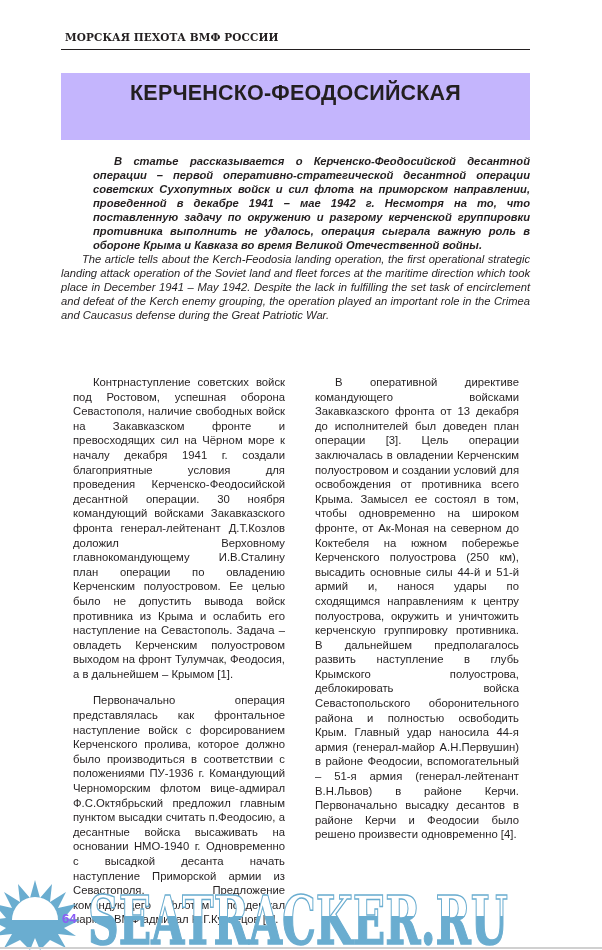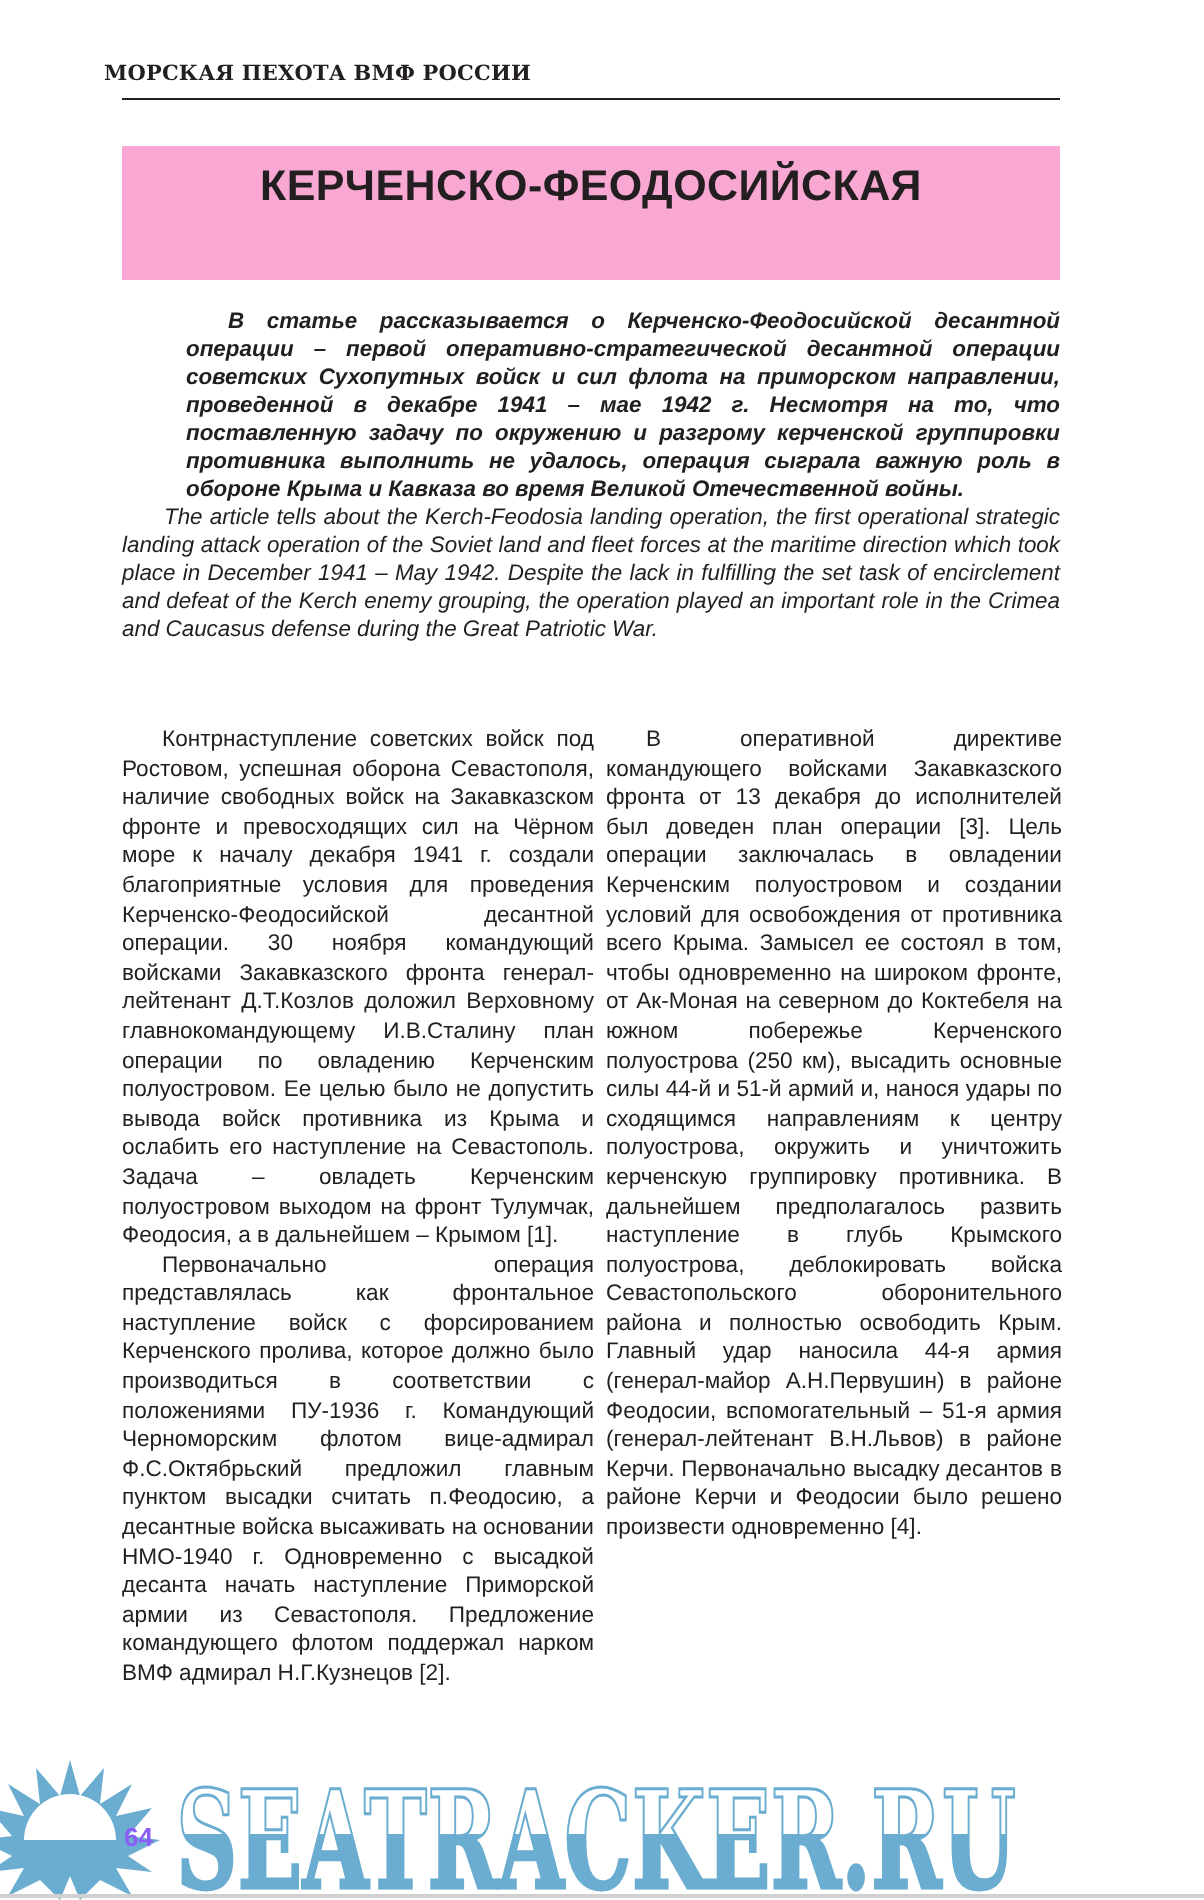--- a/index.html
+++ b/index.html
@@ -1,27 +1,27 @@
 <!DOCTYPE html>
 <html><head>
   <meta charset="utf-8">
   <style>
     html, body { margin: 0; padding: 0; background: #ffffff; }
     body { width: 602px; height: 950px; position: relative; overflow: hidden; font-family: "Liberation Sans", sans-serif; color: #231f20; }
-    .running-head { position: absolute; left: 52px; top: 31px; width: 469px; font-family: "DejaVu Serif", serif; font-weight: bold; font-size: 10.5px; letter-spacing: 0.1px; color: #231f20; }
+    .running-head { position: absolute; left: 65px; top: 31px; width: 469px; font-family: "DejaVu Serif", serif; font-weight: bold; font-size: 10.5px; letter-spacing: 0.1px; color: #231f20; }
     .running-rule { position: absolute; left: 61px; top: 49px; width: 469px; height: 1px; background: #231f20; }
-    .title-box { position: absolute; left: 61px; top: 73px; width: 469px; height: 67px; background: #f9a8d4; text-align: center; }
+    .title-box { position: absolute; left: 61px; top: 73px; width: 469px; height: 67px; background: #c4b5fd; text-align: center; }
     .title-line { font-family: "Liberation Sans", sans-serif; font-weight: bold; font-size: 21.5px; line-height: 27px; color: #231f20; letter-spacing: 0.2px; }
     .title-line:first-child { margin-top: 7px; }
     .abstract { position: absolute; left: 61px; top: 154px; width: 469px; font-style: italic; font-size: 11.2px; line-height: 14px; text-align: justify; }
     .abstract p { margin: 0; text-indent: 21px; }
     .abstract .ru { font-weight: bold; margin-left: 32px; }
     .abstract .en { font-weight: normal; }
     .col { position: absolute; top: 363px; width: 236px; font-size: 11.3px; line-height: 14.6px; text-align: justify; hyphens: manual; }
-    .col p { margin: 0; text-indent: 20px; }
+    .col p { margin: 12px; text-indent: 20px; }
     .col-left { left: 61px; }
     .col-right { left: 303px; width: 228px; }
     .watermark { position: absolute; left: 0; top: 878px; width: 602px; height: 72px; }
     .page-number { position: absolute; left: 62px; top: 911px; font-weight: bold; font-size: 13px; color: #8b5cf6; }
     .bottom-rule { position: absolute; left: 0; top: 947px; width: 602px; height: 2px; background: #d0d0d0; }
   </style>
 </head>
 <body>
 
 <div class="running-head">МОРСКАЯ ПЕХОТА ВМФ РОССИИ</div>

